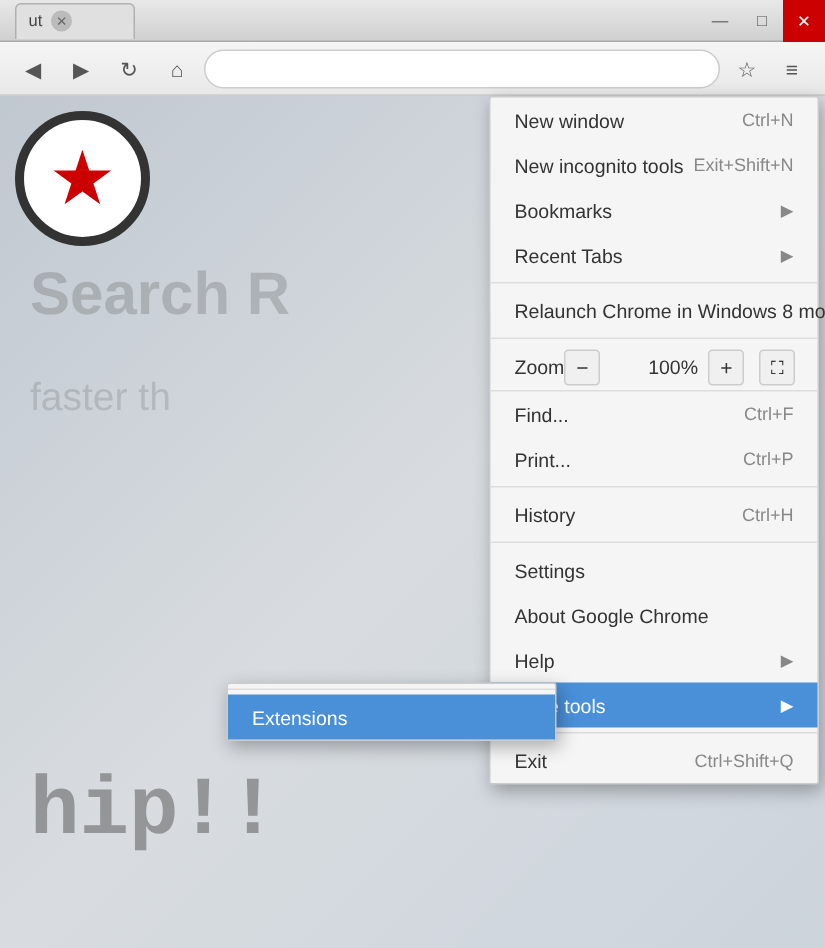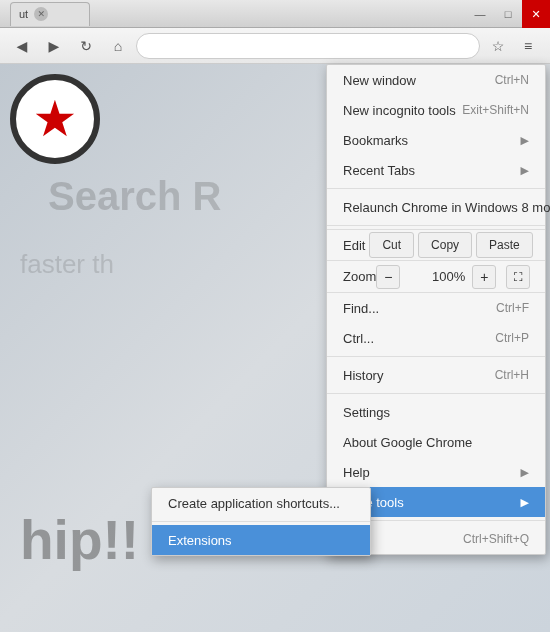--- a/index.html
+++ b/index.html
@@ -374,23 +374,23 @@
       <button class="toolbar-btn">≡</button>
     </div>
   </div>
 
   <div class="page-content">
     <div class="page-bg">
       <div class="star-circle">
         <span class="star">★</span>
       </div>
       <div class="home-do-text">HOME/DO</div>
-      <div class="search-r-text" style="position:absolute;top:110px;left:20px;font-size:40px;font-weight:bold;color:rgba(80,80,80,0.5);opacity:0.5;margin-left:28px;">Search R</div>
+      <div class="search-r-text" style="position:absolute;top:110px;left:20px;font-size:40px;font-weight:bold;color:rgba(80,80,80,0.5);opacity:0.5;">Search R</div>
       <div class="faster-text" style="position:absolute;top:158px;left:20px;font-size:26px;color:rgba(80,80,80,0.4);opacity:0.5;margin-top:27px;">faster th</div>
-      <div style="position:absolute;bottom:60px;left:20px;font-size:55px;font-weight:bold;color:rgba(80,80,80,0.5);">hip!!</div>
+      <div style="position:absolute;bottom:60px;left:20px;font-size:55px;font-weight:bold;color:rgba(80,80,80,0.5);font-family:Liberation Mono, monospace;">hip!!</div>
     </div>
   </div>
 
   <div class="chrome-menu">
     <div class="menu-item">
       <span>New window</span>
       <span class="shortcut">Ctrl+N</span>
     </div>
     <div class="menu-item">
       <span>New incognito tools</span>
@@ -403,45 +403,39 @@
     <div class="menu-item">
       <span>Recent Tabs</span>
       <span class="arrow">▶</span>
     </div>
     <div class="menu-separator"></div>
     <div class="menu-item">
       <span>Relaunch Chrome in Windows 8 mode</span>
     </div>
     <div class="menu-separator"></div>
 
-    <div class="edit-row">
-      <span class="edit-label">Edit</span>
-      <button class="edit-btn">Cut</button>
-      <button class="edit-btn">Copy</button>
-      <button class="edit-btn">Paste</button>
-    </div>
 
     <div class="zoom-row">
       <span class="zoom-label">Zoom</span>
       <div class="zoom-controls">
         <div class="zoom-btn">−</div>
         <span class="zoom-value">100%</span>
         <div class="zoom-btn">+</div>
         <div class="zoom-fullscreen">
           <span style="font-size:12px;">⛶</span>
         </div>
       </div>
     </div>
 
     <div class="menu-item">
       <span>Find...</span>
       <span class="shortcut">Ctrl+F</span>
     </div>
     <div class="menu-item">
-      <span>Ctrl...</span>
+      <span>Print...</span>
       <span class="shortcut">Ctrl+P</span>
     </div>
     <div class="menu-separator"></div>
     <div class="menu-item">
       <span>History</span>
       <span class="shortcut">Ctrl+H</span>
     </div>
     <div class="menu-separator"></div>
     <div class="menu-item">
       <span>Settings</span>
@@ -452,23 +446,20 @@
     <div class="menu-item">
       <span>Help</span>
       <span class="arrow">▶</span>
     </div>
 
     <div class="menu-item highlighted" style="position:relative;">
       <span>More tools</span>
       <span class="arrow" style="color:white;">▶</span>
 
       <div class="submenu">
-        <div class="menu-item">
-          <span>Create application shortcuts...</span>
-        </div>
         <div class="menu-separator"></div>
         <div class="menu-item highlighted">
           <span>Extensions</span>
         </div>
 
       </div>
     </div>
 
     <div class="menu-separator"></div>
     <div class="menu-item">

